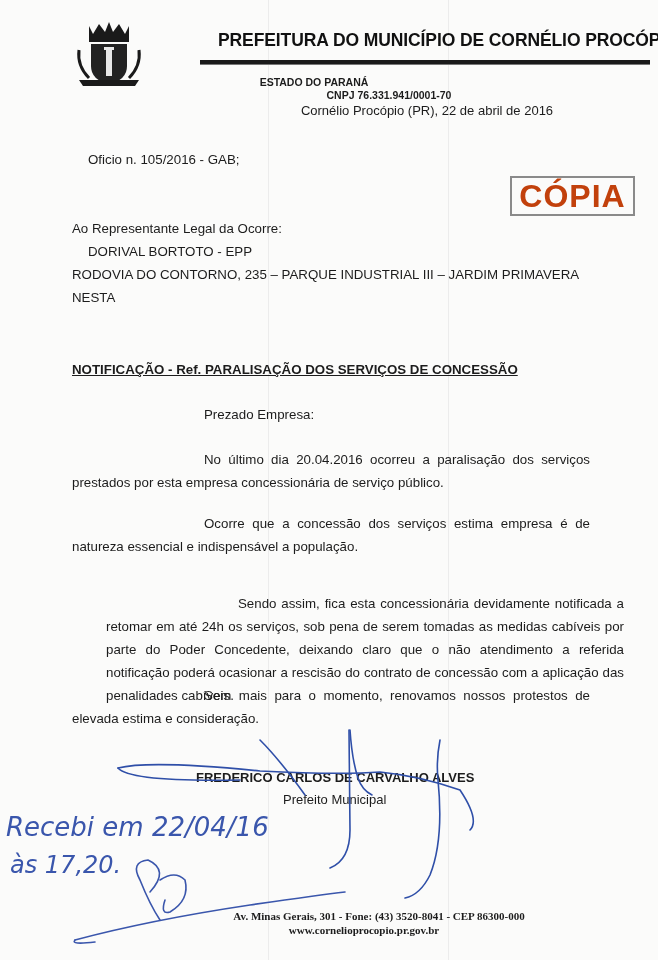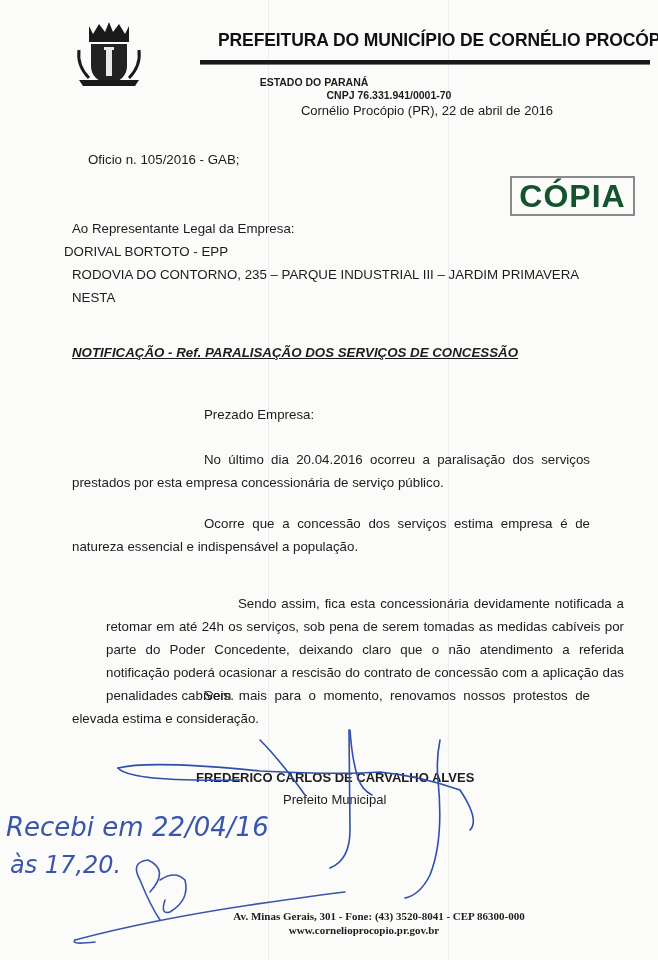--- a/index.html
+++ b/index.html
@@ -15,28 +15,28 @@
   .hdr-title { left: 218px; top: 30px; font-size: 17.5px; font-weight: bold; letter-spacing: -0.1px; color: #111; }
   .hdr-rule { position: absolute; left: 200px; top: 60px; width: 450px; height: 4px; background: #1a1a1a; border-bottom: 1px solid #777; }
   .hdr-state { left: 0; width: 528px; top: 76px; text-align: center; font-size: 10.5px; font-weight: bold; padding-left: 100px; box-sizing: border-box; }
   .hdr-cnpj { left: 0; width: 658px; top: 89px; text-align: center; font-size: 10.5px; font-weight: bold; padding-left: 120px; box-sizing: border-box; }
   .hdr-date { left: 0; width: 658px; top: 103px; text-align: center; font-size: 13px; padding-left: 104px; box-sizing: border-box; margin-left: 46px; }
   .txt { font-size: 13.3px; }
   .ref { left: 72px; top: 152px; margin-left: 16px; }
   .stamp {
     position: absolute; left: 510px; top: 176px; width: 125px; height: 40px;
     border: 2px solid #8a8a8a; box-sizing: border-box;
-    font-size: 32px; font-weight: bold; color: #14532d; text-align: center; line-height: 36px;
+    font-size: 32px; font-weight: bold; color: #c2410c; text-align: center; line-height: 36px;
     letter-spacing: 1px;
   }
   .addr0 { left: 72px; top: 221px; }
-  .addr1 { left: 64px; top: 244px; }
+  .addr1 { left: 88px; top: 244px; }
   .addr2 { left: 72px; top: 267px; }
   .addr3 { left: 72px; top: 290px; }
-  .subject { left: 72px; top: 345px; font-weight: bold; text-decoration: underline; font-style: italic; }
+  .subject { left: 72px; top: 362px; font-weight: bold; text-decoration: underline; }
   .para { position: absolute; left: 72px; width: 518px; font-size: 13.3px; line-height: 23px; text-align: justify; text-indent: 132px; white-space: normal; }
   .greet { left: 204px; top: 407px; }
   .p1 { top: 448px; }
   .p2 { top: 512px; }
   .p3 { top: 592px; margin-left: 34px; }
   .p4 { top: 684px; }
   .sig-name { left: 196px; top: 770px; font-size: 13px; font-weight: bold; }
   .sig-role { left: 283px; top: 792px; font-size: 13px; }
   .ink { position: absolute; left: 0; top: 0; width: 658px; height: 960px; pointer-events: none; }
   .footer1 { left: 0; width: 658px; top: 910px; text-align: center; font-family: "Liberation Serif", serif; font-weight: bold; font-size: 11px; padding-left: 100px; box-sizing: border-box; }
@@ -61,21 +61,21 @@
 
 <div class="abs hdr-title">PREFEITURA DO MUNICÍPIO DE CORNÉLIO PROCÓPIO</div>
 <div class="hdr-rule"></div>
 <div class="abs hdr-state">ESTADO DO PARANÁ</div>
 <div class="abs hdr-cnpj">CNPJ 76.331.941/0001-70</div>
 <div class="abs hdr-date">Cornélio Procópio (PR), 22 de abril de 2016</div>
 
 <div class="abs txt ref">Oficio n. 105/2016 - GAB;</div>
 <div class="stamp">CÓPIA</div>
 
-<div class="abs txt addr0">Ao Representante Legal da Empresa:</div>
+<div class="abs txt addr0">Ao Representante Legal da Ocorre:</div>
 <div class="abs txt addr1">DORIVAL BORTOTO - EPP</div>
 <div class="abs txt addr2">RODOVIA DO CONTORNO, 235 – PARQUE INDUSTRIAL III – JARDIM PRIMAVERA</div>
 <div class="abs txt addr3">NESTA</div>
 
 <div class="abs txt subject">NOTIFICAÇÃO - Ref. PARALISAÇÃO DOS SERVIÇOS DE CONCESSÃO</div>
 <div class="abs txt greet">Prezado Empresa:</div>
 
 <div class="para p1">No último dia 20.04.2016 ocorreu a paralisação dos serviços prestados por esta empresa concessionária de serviço público.</div>
 <div class="para p2">Ocorre que a concessão dos serviços estima empresa é de natureza essencial e indispensável a população.</div>
 <div class="para p3">Sendo assim, fica esta concessionária devidamente notificada a retomar em até 24h os serviços, sob pena de serem tomadas as medidas cabíveis por parte do Poder Concedente, deixando claro que o não atendimento a referida notificação poderá ocasionar a rescisão do contrato de concessão com a aplicação das penalidades cabíveis.</div>

